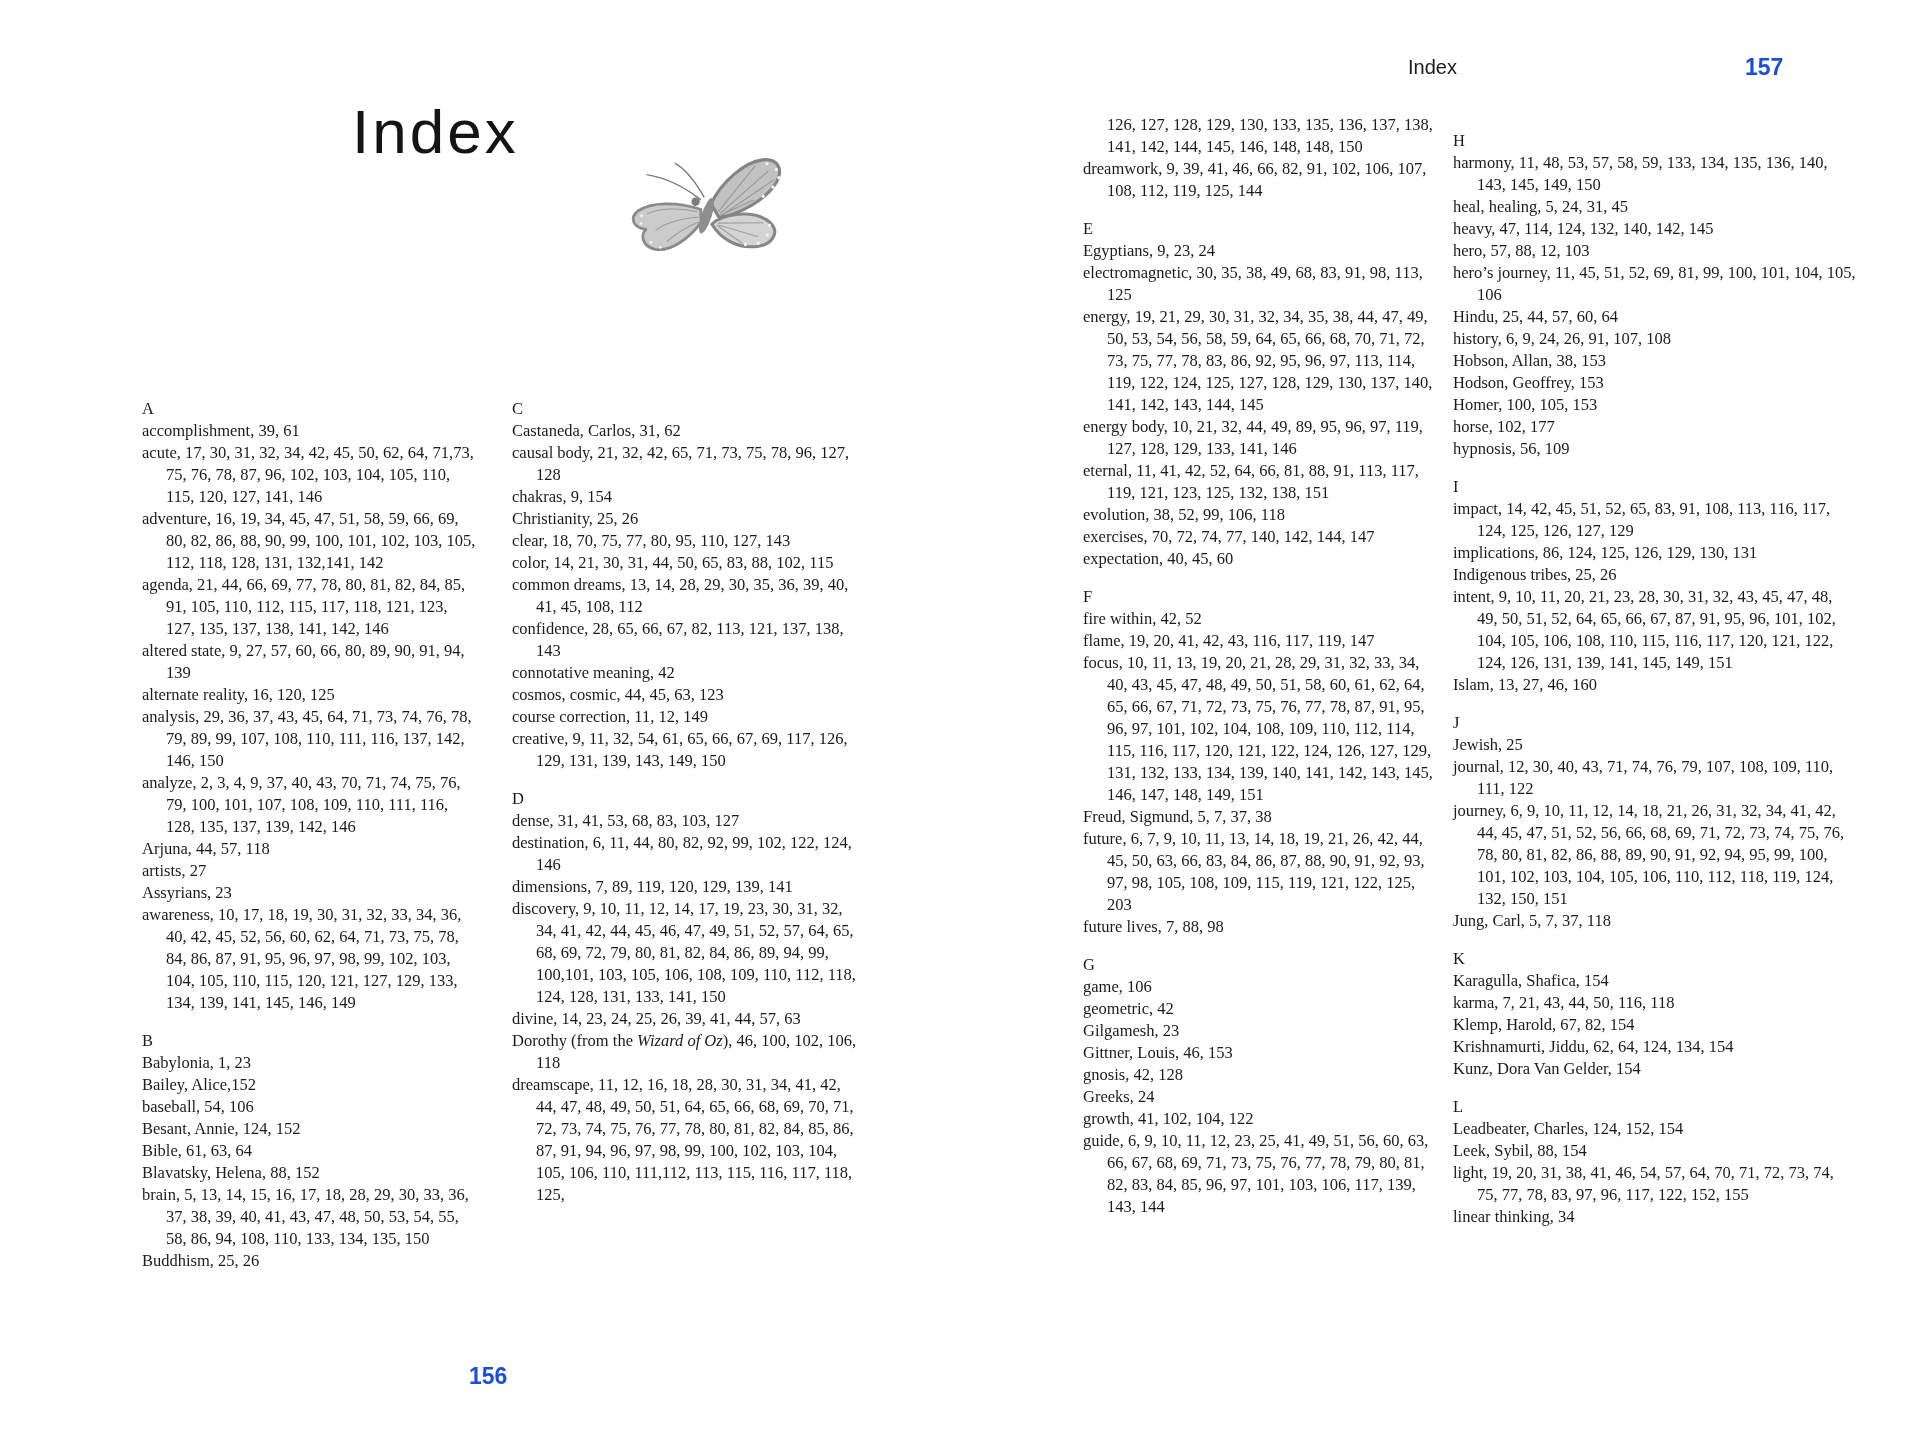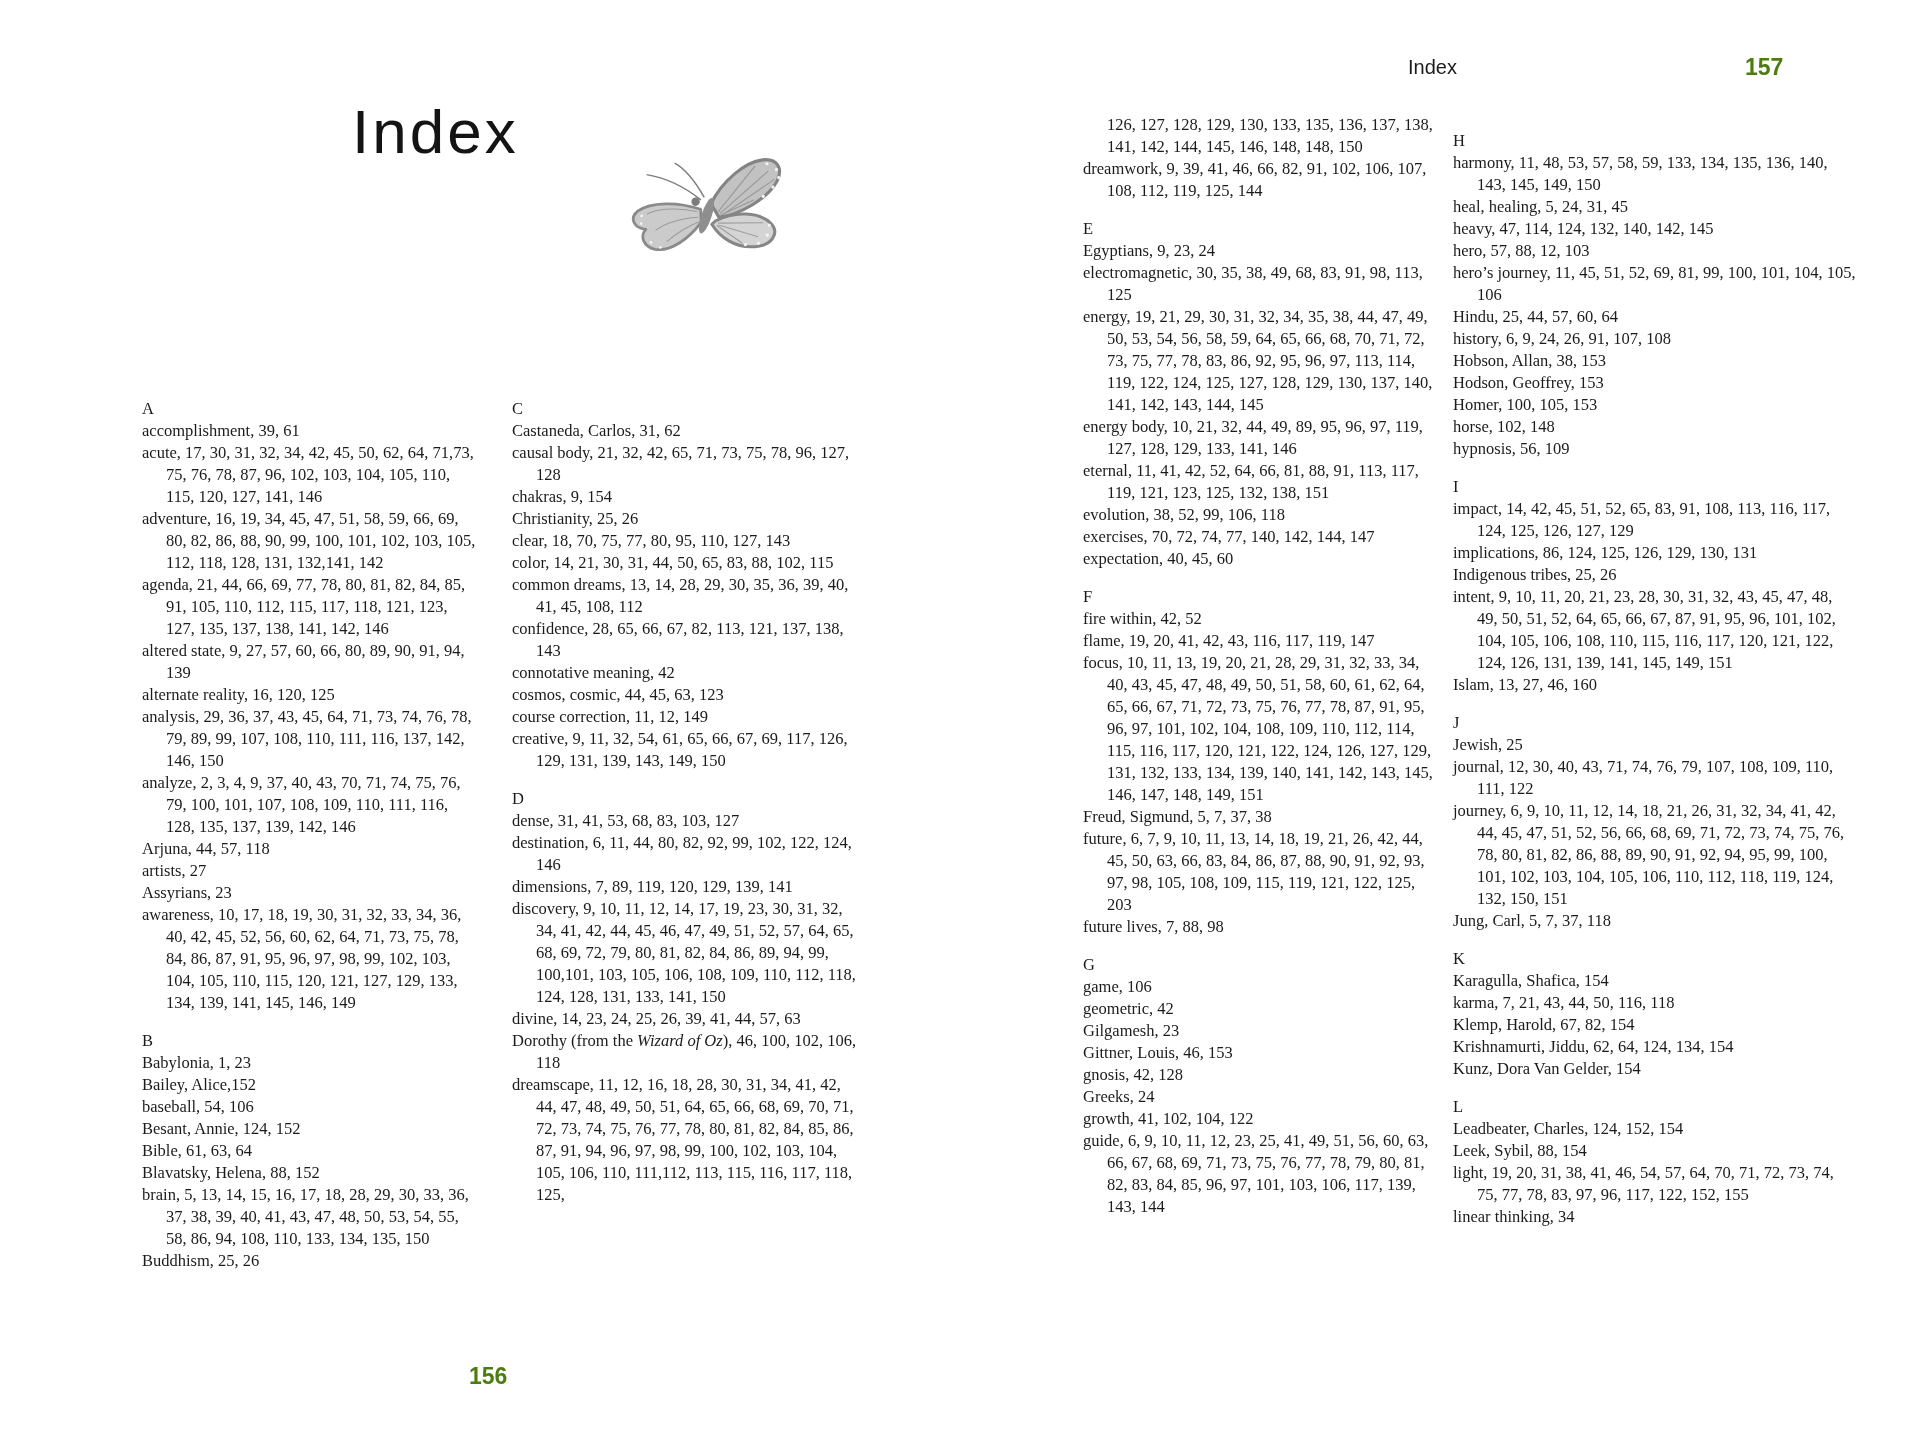--- a/index.html
+++ b/index.html
@@ -34,21 +34,21 @@
     top: 56px;
     font-family: "Liberation Sans", sans-serif;
     font-size: 20px;
     color: #1b1b1b;
   }
   .folio {
     position: absolute;
     font-family: "Liberation Sans", sans-serif;
     font-weight: bold;
     font-size: 23px;
-    color: #4d7c0f;
+    color: #1d4ed8;
   }
   .folio-left { left: 469px; top: 1363px; }
   .folio-right { left: 1745px; top: 54px; }
   .col { position: absolute; }
   #col1 { left: 142px;  top: 398px; width: 334px; }
   #col2 { left: 512px;  top: 398px; width: 352px; }
   #col3 { left: 1083px; top: 114px; width: 354px; }
   #col4 { left: 1453px; top: 130px; width: 404px; }
   .index-entry {
     font-size: 16.5px;
@@ -199,21 +199,21 @@
         <div class="index-entry">harmony, 11, 48, 53, 57, 58, 59, 133, 134, 135, 136, 140, 143, 145, 149, 150</div>
         <div class="index-entry">heal, healing, 5, 24, 31, 45</div>
         <div class="index-entry">heavy, 47, 114, 124, 132, 140, 142, 145</div>
         <div class="index-entry">hero, 57, 88, 12, 103</div>
         <div class="index-entry">hero’s journey, 11, 45, 51, 52, 69, 81, 99, 100, 101, 104, 105, 106</div>
         <div class="index-entry">Hindu, 25, 44, 57, 60, 64</div>
         <div class="index-entry">history, 6, 9, 24, 26, 91, 107, 108</div>
         <div class="index-entry">Hobson, Allan, 38, 153</div>
         <div class="index-entry">Hodson, Geoffrey, 153</div>
         <div class="index-entry">Homer, 100, 105, 153</div>
-        <div class="index-entry">horse, 102, 148</div>
+        <div class="index-entry">horse, 102, 177</div>
         <div class="index-entry">hypnosis, 56, 109</div>
         <div class="letter-heading">I</div>
         <div class="index-entry">impact, 14, 42, 45, 51, 52, 65, 83, 91, 108, 113, 116, 117, 124, 125, 126, 127, 129</div>
         <div class="index-entry">implications, 86, 124, 125, 126, 129, 130, 131</div>
         <div class="index-entry">Indigenous tribes, 25, 26</div>
         <div class="index-entry">intent, 9, 10, 11, 20, 21, 23, 28, 30, 31, 32, 43, 45, 47, 48, 49, 50, 51, 52, 64, 65, 66, 67, 87, 91, 95, 96, 101, 102, 104, 105, 106, 108, 110, 115, 116, 117, 120, 121, 122, 124, 126, 131, 139, 141, 145, 149, 151</div>
         <div class="index-entry">Islam, 13, 27, 46, 160</div>
         <div class="letter-heading">J</div>
         <div class="index-entry">Jewish, 25</div>
         <div class="index-entry">journal, 12, 30, 40, 43, 71, 74, 76, 79, 107, 108, 109, 110, 111, 122</div>

